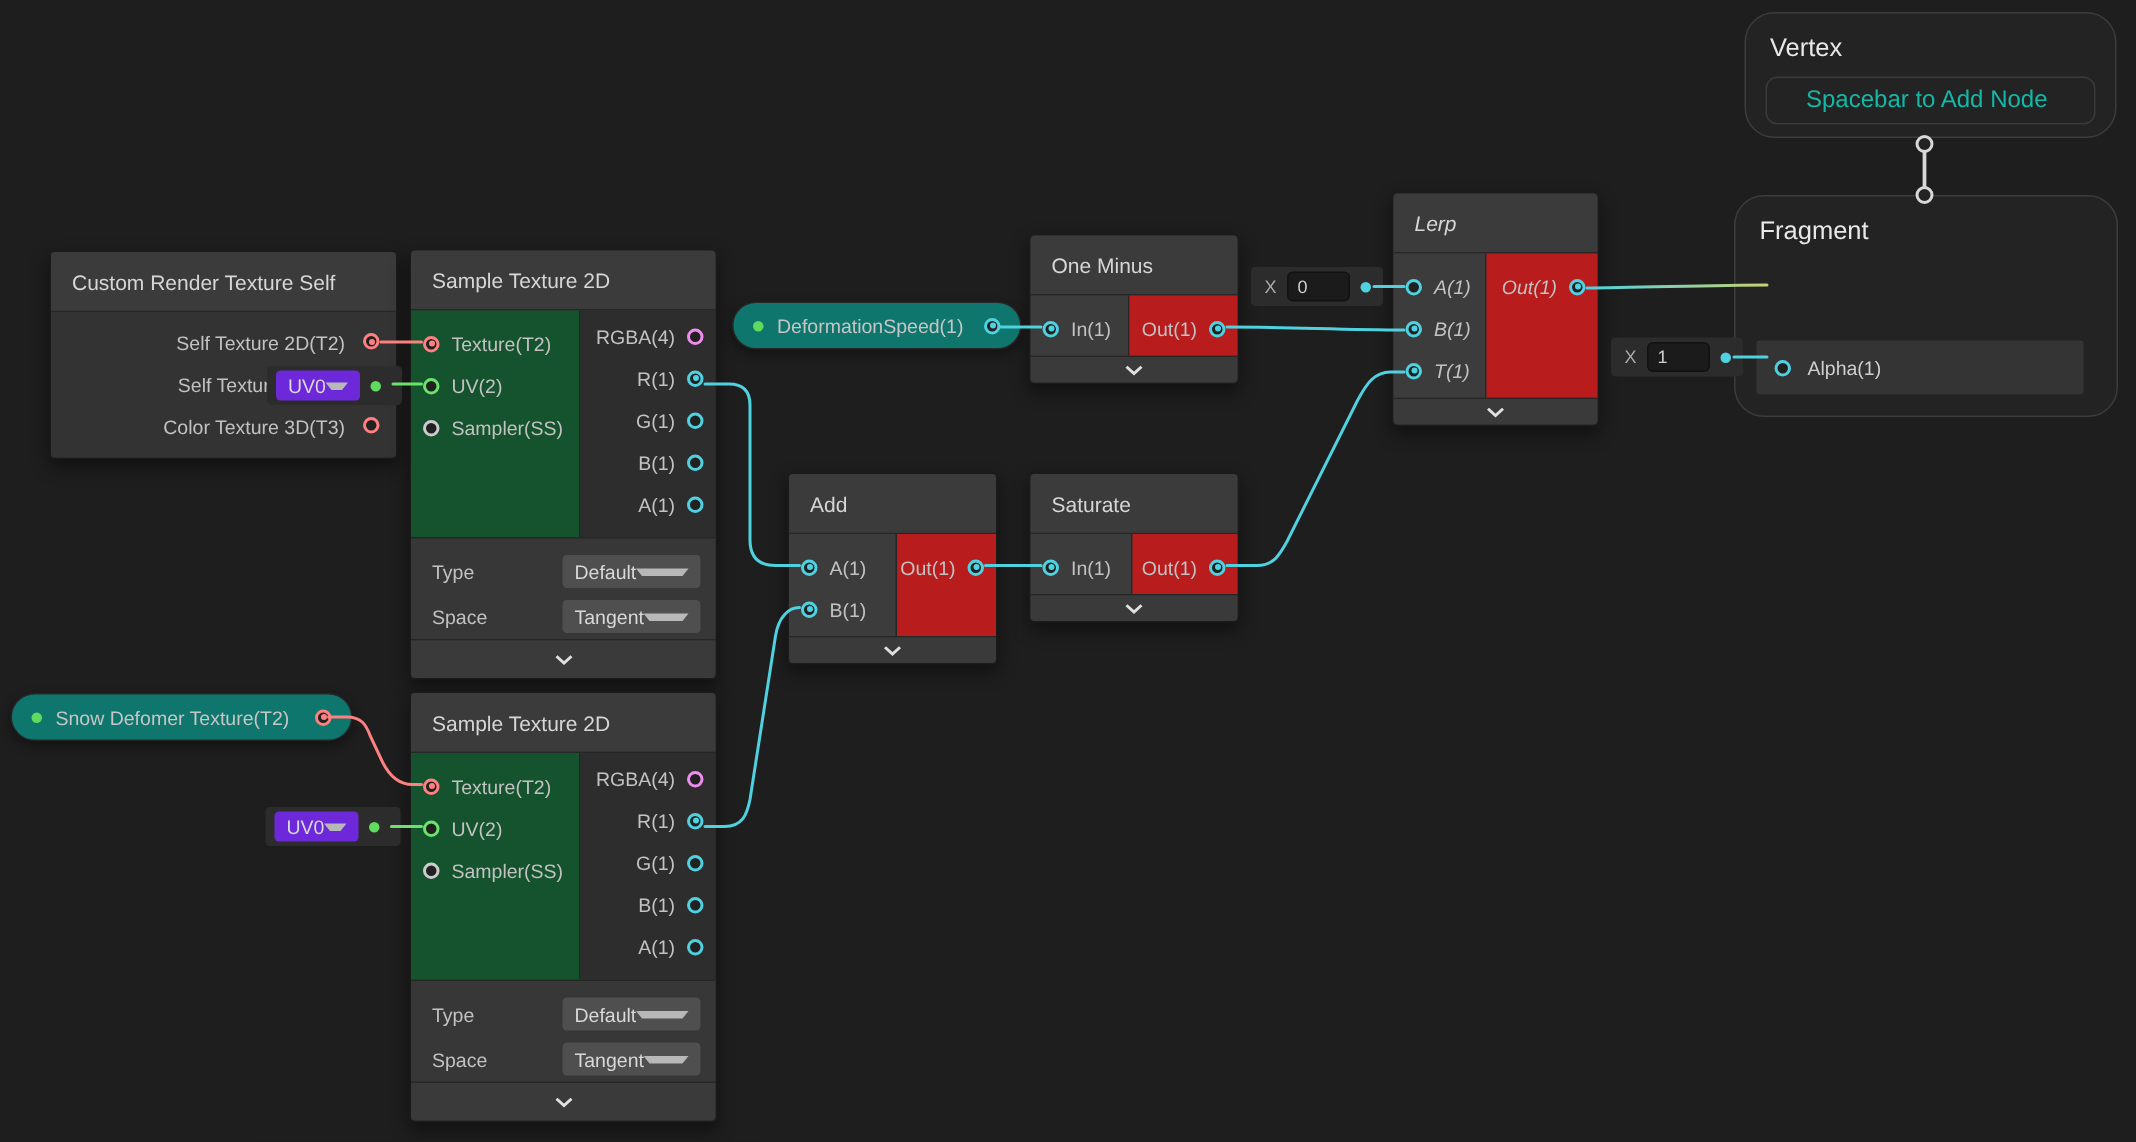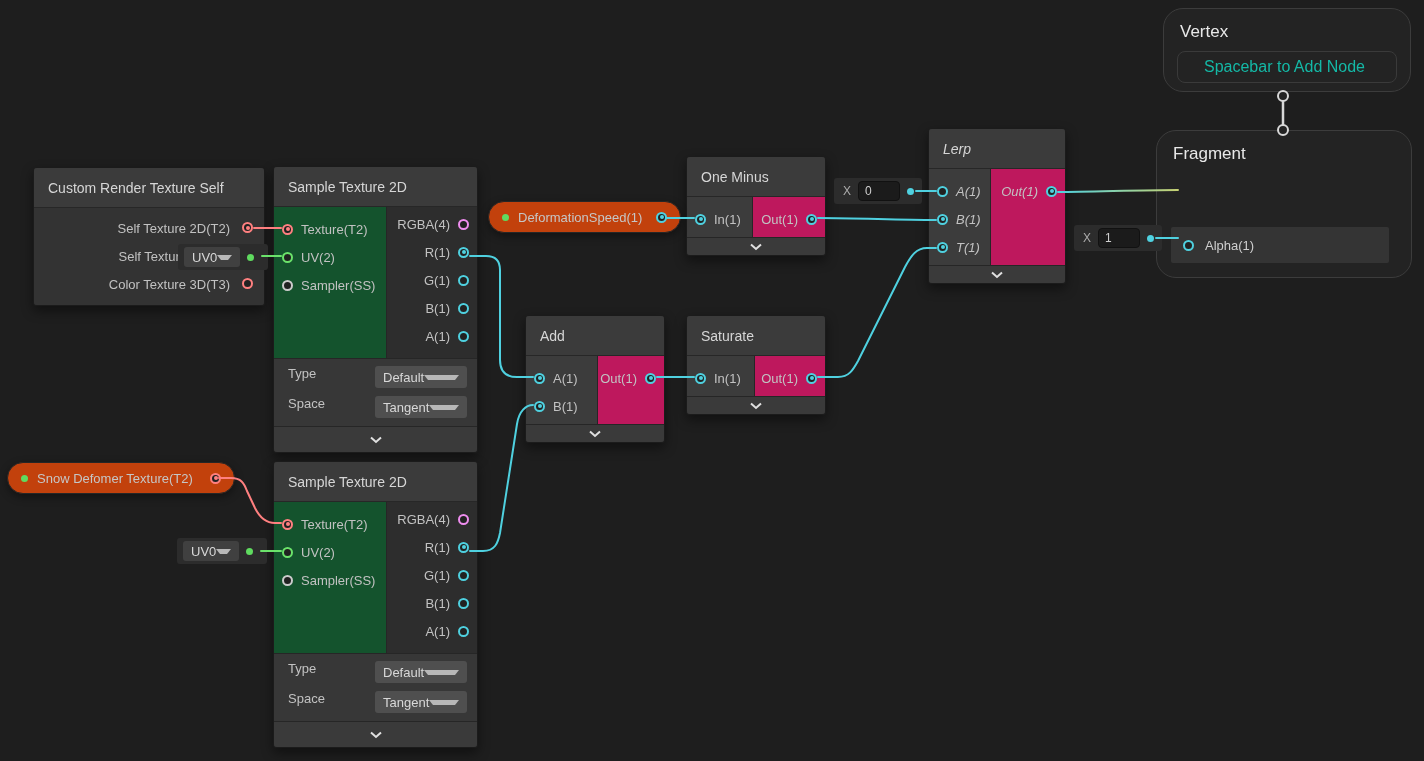--- a/index.html
+++ b/index.html
@@ -26,56 +26,56 @@
   .collapse{height:26px;background:#3a3a3a;border-top:1px solid #262626;display:flex;
             align-items:center;justify-content:center;border-radius:0 0 3px 3px;}
   .collapse.minih{height:18px;}
 
   
   .sample{width:205px;}
   .sports{display:flex;height:151px;}
   .s-in{width:113px;background:#14532d;border-right:1px solid #262626;padding-top:8px;}
   .s-out{flex:1;background:#2d2d2d;padding-top:3px;}
   .settings{height:68px;background:#373737;border-top:1px solid #262626;padding-top:7px;}
-  .srow{height:30px;display:flex;padding:0 10px 0 14px;}
+  .srow{height:30px;display:flex;align-items:center;padding:0 10px 0 14px;}
   .srow .plabel{flex:1;}
   .dropdown{width:92px;height:22px;background:#4f4f4f;border-radius:3px;display:flex;
             align-items:center;padding:0 8px;color:#d8d8d8;font-size:13px;}
   .dropdown span{flex:1;}
   .dd-arrow{width:0;height:0;border-left:4px solid transparent;border-right:4px solid transparent;
             border-top:5px solid #b8b8b8;flex:none;}
 
   
   .crt{width:232px;}
   .crt-body{height:97px;padding-top:6px;background:#333333;border-radius:0 0 3px 3px;}
   .crt .pr{position:relative;justify-content:flex-end;padding-right:34px;}
   .crt .pr .port{position:absolute;right:11px;top:8px;}
   .crt .pr.occluded{padding-right:77px;}
 
   
   .mini .mports{display:flex;}
   .mini .m-in{background:#3c3c3c;border-right:1px solid #262626;padding-top:8px;}
-  .mini .m-out{flex:1;background:#be185d;padding-top:8px;}
-
-  
-  .pill{position:absolute;height:32px;background:#c2410c;border:1px solid #262626;border-radius:16px;
+  .mini .m-out{flex:1;background:#b91c1c;padding-top:8px;}
+
+  
+  .pill{position:absolute;height:32px;background:#0f766e;border:1px solid #262626;border-radius:16px;
         display:flex;align-items:center;gap:9px;padding:0 13px;z-index:1;
         box-shadow:0 3px 8px rgba(0,0,0,.4);}
   .pill .plabel{flex:1;color:#c6c6c6;}
   .pdot{width:7px;height:7px;border-radius:50%;background:#5fdb5f;flex:none;}
 
   
   .widget{position:absolute;height:26px;background:#2c2c2c;border-radius:3px;display:flex;
           align-items:center;gap:7px;padding:0 6px;z-index:3;}
   .widget .axis{color:#ababab;font-size:12px;padding-left:3px;}
   .widget input{width:42px;height:20px;background:#1b1b1b;border:1px solid #111;border-radius:4px;
           color:#cfcfcf;font-size:12px;padding:0 6px;outline:none;}
   .wdot{width:7px;height:7px;border-radius:50%;flex:none;}
   .wdot.cyan{background:#4fd1e0;} .wdot.green{background:#5fdb5f;}
-  .widget .dropdown{width:56px;height:20px;background:#404040;}
+  .widget .dropdown{width:56px;height:20px;background:#6d28d9;}
 
   
   .master{position:absolute;background:#232323;border:1px solid #3c3c3c;border-radius:20px;z-index:1;}
   .mtitle{font-size:17px;color:#e8e8e8;margin:13px 0 0 16px;}
   .ghost{margin:9px 13px 0 13px;height:32px;border:1px solid #3a3a3a;border-radius:8px;
          color:#14b8a6;font-size:16px;line-height:30px;padding-left:26px;white-space:nowrap;}
   .frow{position:absolute;left:14px;width:218px;height:36px;background:#343434;border-radius:2px;
         display:flex;align-items:center;gap:11px;padding-left:12px;}
   .frow .plabel{color:#cfcfcf;}
 

